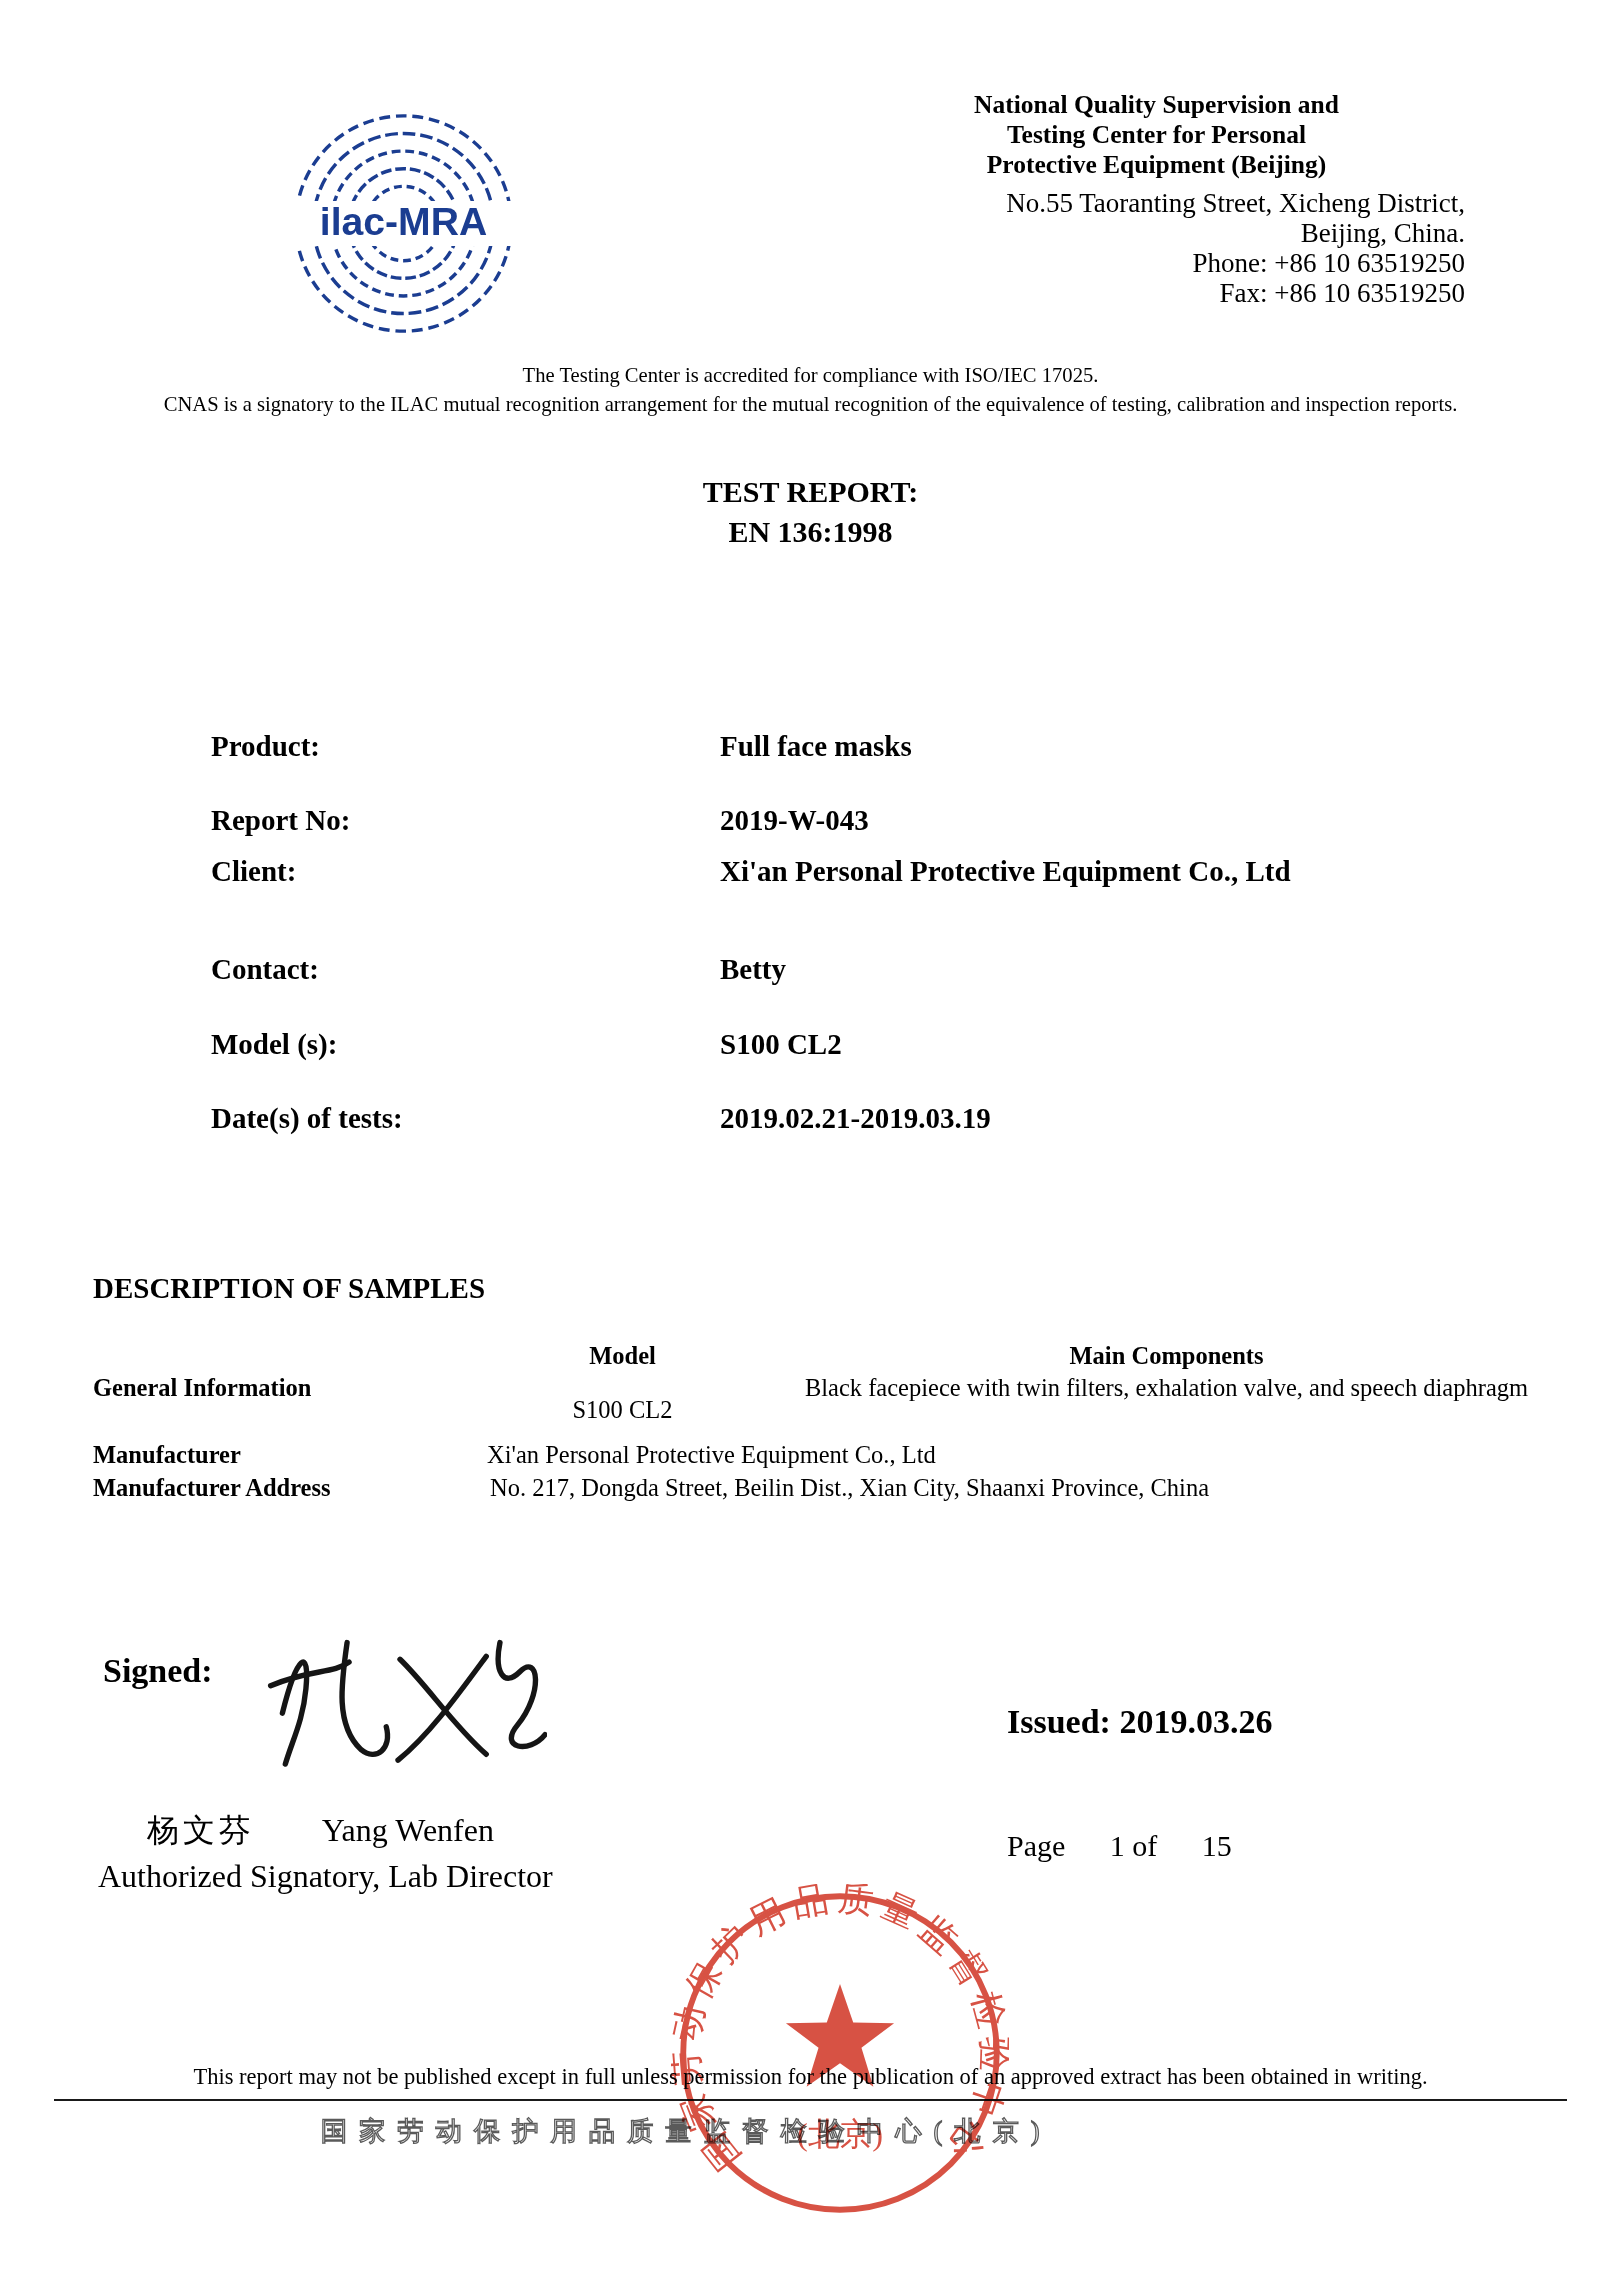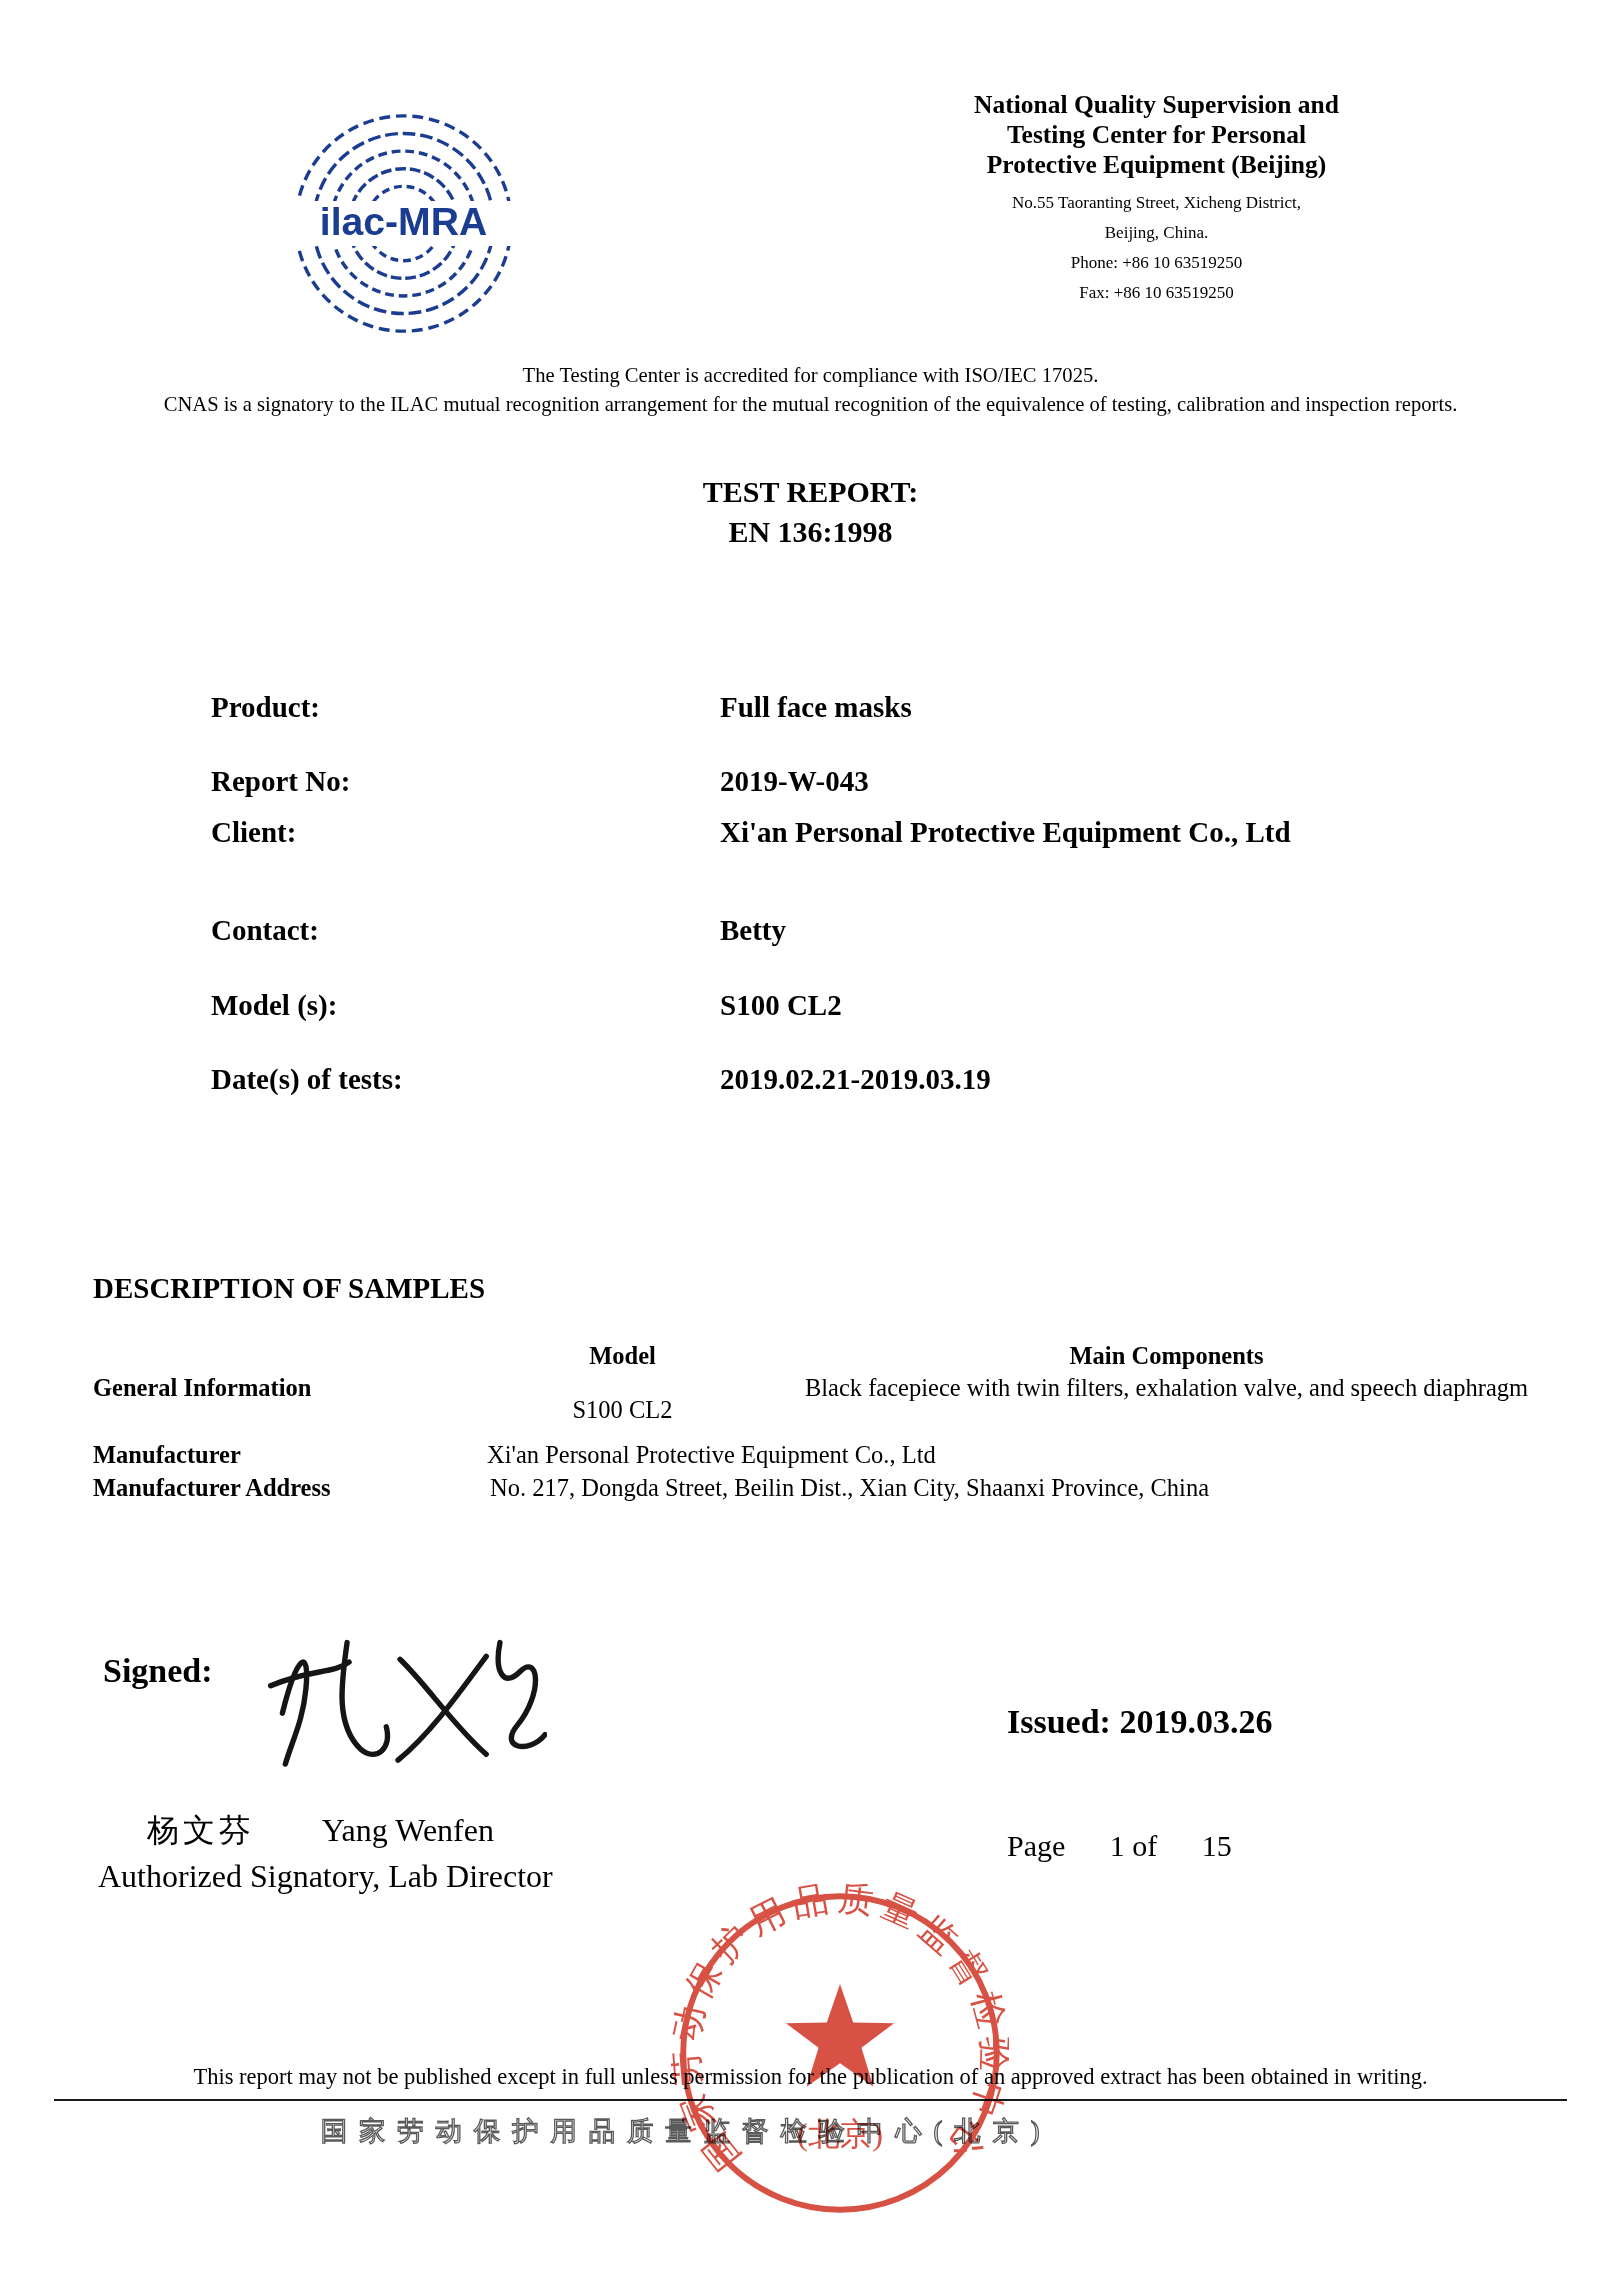--- a/index.html
+++ b/index.html
@@ -6,30 +6,30 @@
   html,body { background:#ffffff; }
   body { width:1621px; height:2293px; font-family:"Liberation Serif", serif; color:#000; }
   .page { position:relative; width:1621px; height:2293px; background:#fff; overflow:hidden; }
 
   
   .ilac-logo { position:absolute; left:289px; top:106px; width:230px; height:235px; }
   .cnas-logo { position:absolute; left:534px; top:125px; width:221px; text-align:center; }
   .logo-caption { font-family:"Liberation Sans", sans-serif; font-weight:bold; font-size:23.5px; letter-spacing:1px; line-height:1.15; color:#111; }
   .header-text { position:absolute; left:848px; top:90px; width:617px; text-align:center; }
   .header-name { font-weight:bold; font-size:25.5px; line-height:30px; }
-  .header-addr { font-size:17px; line-height:30px; margin-top:7.8px; }
+  .header-addr { font-size:27px; line-height:30px; margin-top:7.8px;text-align:right; }
 
   
   .accreditation { position:absolute; left:0; top:361px; width:1621px; text-align:center; font-size:20.6px; line-height:29px; }
 
   
   .title-block { position:absolute; left:0; top:472px; width:1621px; text-align:center; font-weight:bold; font-size:30px; line-height:40px; }
 
   
-  .field-row { position:absolute; left:0; width:1331px; height:41px; font-weight:bold; font-size:29px; }
+  .field-row { position:absolute; left:0; width:1331px; height:41px; font-weight:bold; font-size:29px;margin-top:39px; }
   .field-label { position:absolute; left:211px; }
   .field-value { position:absolute; left:720px; }
 
   
   .samples-heading { position:absolute; left:93px; top:1272px; font-weight:bold; font-size:29px; }
   .tbl-col-model-h   { position:absolute; left:490px; top:1342px; width:265px; text-align:center; font-weight:bold; font-size:24.5px; }
   .tbl-col-comp-h    { position:absolute; left:794px; top:1342px; width:745px; text-align:center; font-weight:bold; font-size:24.5px; }
   .tbl-general-label { position:absolute; left:93px;  top:1374px; font-weight:bold; font-size:24.5px; }
   .tbl-model-val     { position:absolute; left:490px; top:1396px; width:265px; text-align:center; font-size:24.5px; }
   .tbl-comp-val      { position:absolute; left:794px; top:1372px; width:745px; text-align:center; font-size:24.5px; line-height:32px; }

